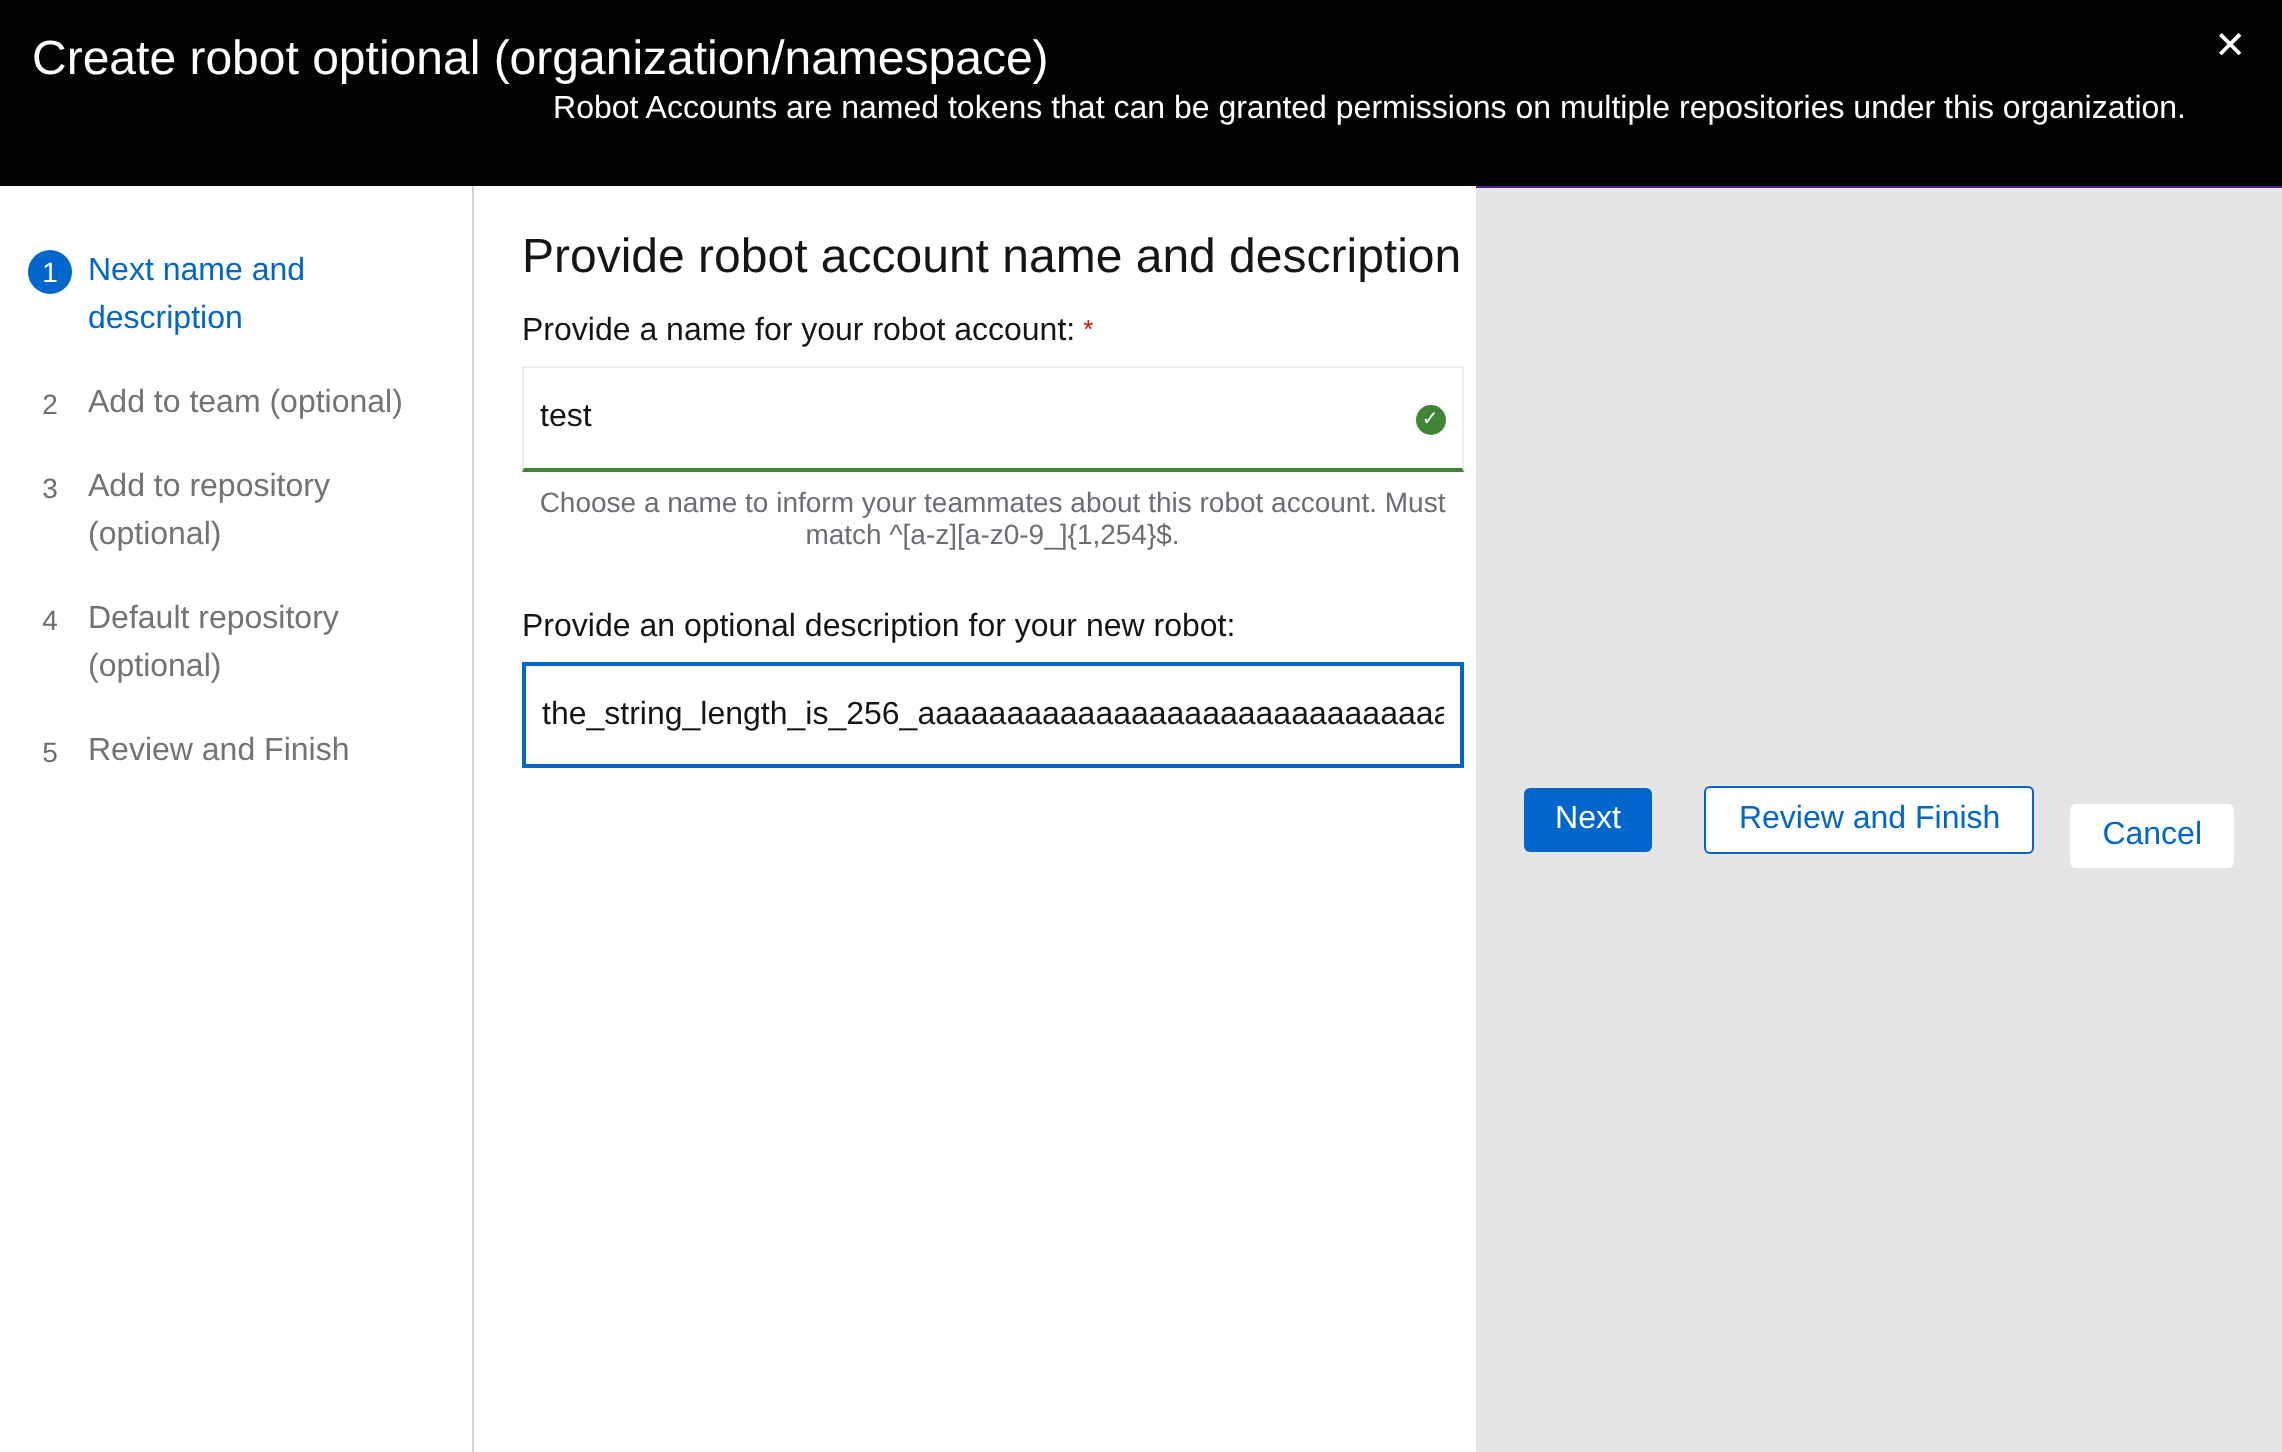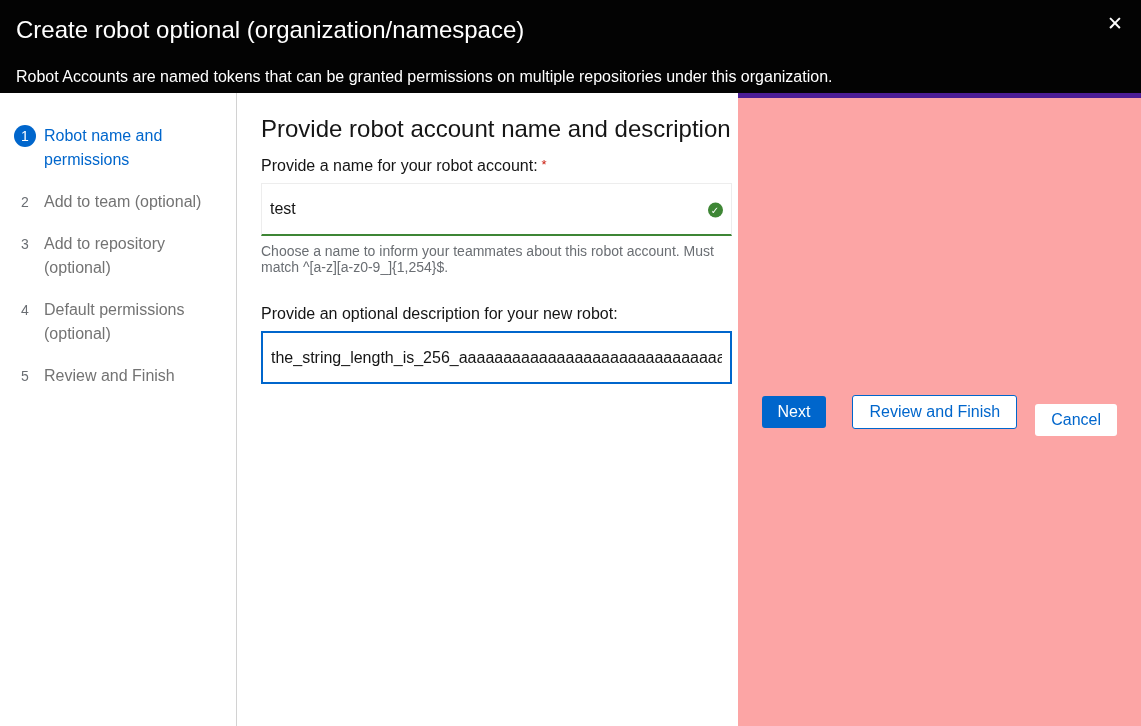--- a/index.html
+++ b/index.html
@@ -18,23 +18,24 @@
     padding: 14px 48px 16px 16px;
     height: 93px;
   }
   .modal-title {
     font-size: 24px;
     font-weight: 500;
     line-height: 1.3;
   }
   .modal-subtitle {
     font-size: 16px;
-    margin-top: 23px;
+    margin-top: 1px;
     color: #ffffff;
     font-weight: 400;
+    text-align: right;
   }
   .close-btn {
     position: absolute;
     top: 10px; right: 14px;
     background: transparent;
     border: none;
     color: #ffffff;
     font-size: 19px;
     cursor: pointer;
     line-height: 1;
@@ -137,30 +138,31 @@
     color: #ffffff;
     border-radius: 50%;
     font-size: 10px;
     line-height: 15px;
     text-align: center;
   }
   .helper-text {
     font-size: 14px;
     color: #6a6e73;
     margin-top: 7px;
+    text-align: center;
   }
   .gap-between-groups { height: 30px; }
   
   .wizard-footer {
     flex: none;
-    border-top: 5px solid #4c1d95;
+    border-top: 1px solid #4c1d95;
     padding: 5px 24px;
     display: flex;
     align-items: center;
-    background: #fca5a5;
+    background: #e5e5e5;
   }
   .btn {
     font-family: "Liberation Sans", sans-serif;
     font-size: 16px;
     padding: 7px 16px;
     border-radius: 3px;
     cursor: pointer;
     background: #ffffff;
     border: none;
   }
@@ -186,33 +188,33 @@
   <div class="modal-title">Create robot optional (organization/namespace)</div>
   <div class="modal-subtitle">Robot Accounts are named tokens that can be granted permissions on multiple repositories under this organization.</div>
   <button class="close-btn">✕</button>
 </div>
 
 <div class="wizard">
 
   <nav class="wizard-nav">
     <div class="nav-item active">
       <span class="nav-num">1</span>
-      <span class="nav-label">Robot name and permissions</span>
+      <span class="nav-label">Next name and description</span>
     </div>
     <div class="nav-item">
       <span class="nav-num">2</span>
       <span class="nav-label">Add to team (optional)</span>
     </div>
     <div class="nav-item">
       <span class="nav-num">3</span>
       <span class="nav-label">Add to repository (optional)</span>
     </div>
     <div class="nav-item">
       <span class="nav-num">4</span>
-      <span class="nav-label">Default permissions (optional)</span>
+      <span class="nav-label">Default repository (optional)</span>
     </div>
     <div class="nav-item">
       <span class="nav-num">5</span>
       <span class="nav-label">Review and Finish</span>
     </div>
   </nav>
 
   <div class="wizard-main">
 
     <div class="wizard-body">

